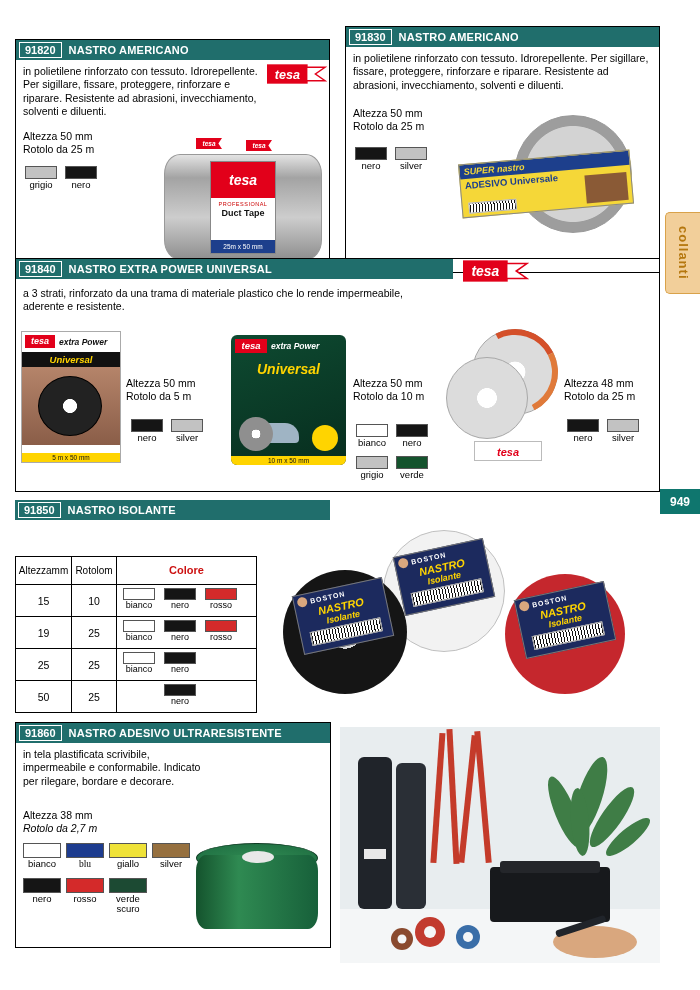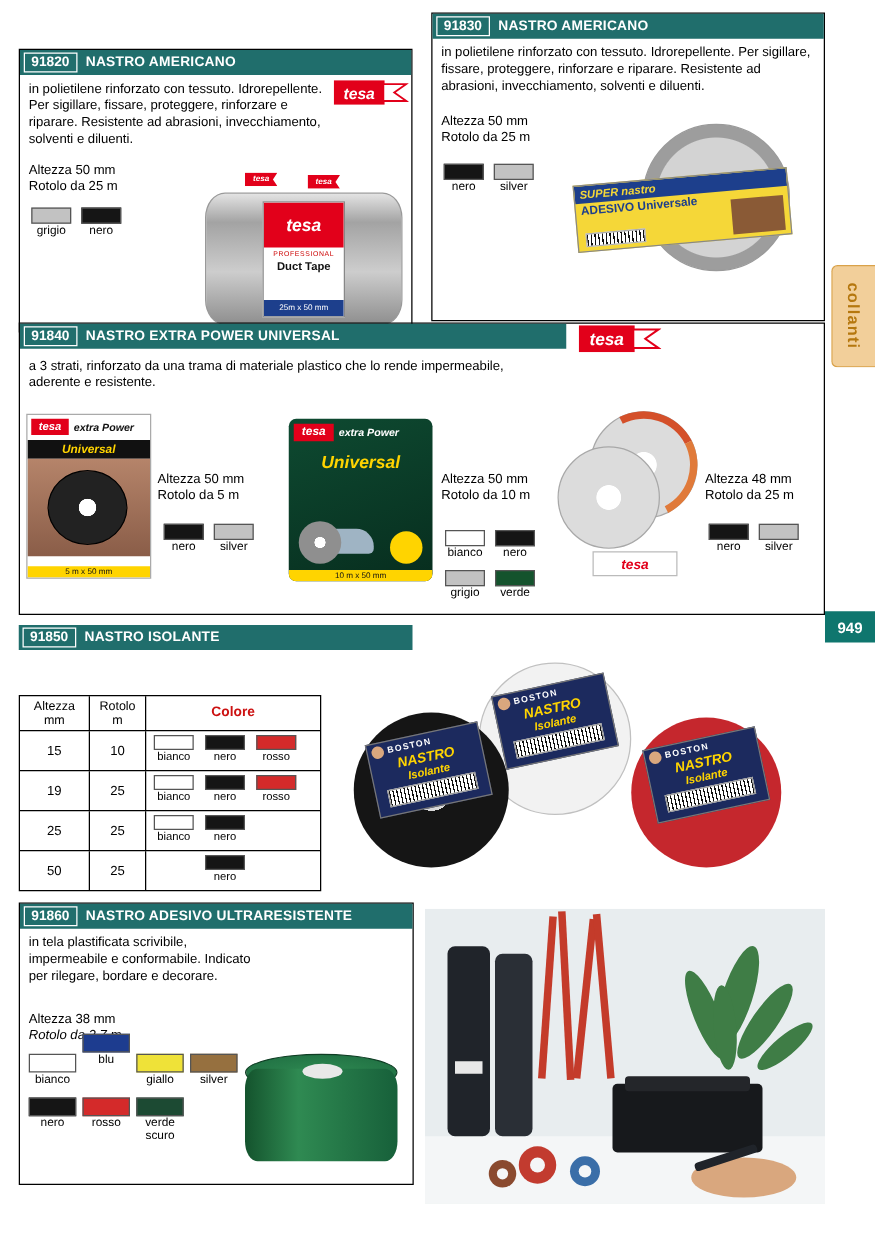--- a/index.html
+++ b/index.html
@@ -52,21 +52,21 @@
   .size-note2{position:absolute;bottom:0;width:100%;text-align:center;font-size:6.5px;color:#111;background:#ffd400;padding:1px 0;}
   .img840c{position:absolute;}
   .roll840c{position:absolute;border-radius:50%;background:radial-gradient(circle,#fff 0 17%,#dcdcdc 18% 100%);border:1px solid #a8a8a8;}
   .arc840{position:absolute;border-radius:50%;border:6px solid transparent;border-top-color:#d4502a;border-right-color:#e07a3a;transform:rotate(18deg);}
   .lbl840c{position:absolute;background:#fff;border:1px solid #bbb;text-align:center;}
   .tesa-red-text{color:#e2001a;font-style:italic;font-weight:700;font-size:11px;line-height:18px;}
   
   .tbl{position:absolute;background:#fff;border:1px solid #000;width:242px;}
   .tr{display:flex;border-top:1px solid #000;min-height:32px;align-items:stretch;}
   .tr.th{border-top:none;min-height:27px;}
-  .td{display:flex;flex-direction:column;align-items:center;justify-content:center;font-size:10.5px;}
+  .td{display:flex;align-items:center;justify-content:center;font-size:10.5px;}
   .c1{width:56px;border-right:1px solid #000;}
   .c2{width:45px;border-right:1px solid #000;}
   .c3{width:139px;}
   .th .td{font-size:10px;line-height:1.1;}
   .th .c3{font-weight:700;font-size:11px;}
   .swcell{flex-direction:row;justify-content:flex-start;align-items:flex-start;gap:5px;padding:3px 4px;}
   .swcell .sw-item{position:static;width:36px;}
   .swcell .sw{width:32px;height:12px;}
   .swcell .sw-lab{font-size:9px;}
   
@@ -124,21 +124,21 @@
             <span class="lbl820-tesa">tesa</span>
           </div>
           <div class="lbl820-line">PROFESSIONAL</div>
           <div class="lbl820-name">Duct Tape</div>
           <div class="lbl820-size">25m x 50 mm</div>
         </div>
       </div>
     </div>
   </section>
 
-  <section class="abs bordered" style="left:345px;top:10px;width:315px;height:247px;">
+  <section class="abs bordered" style="left:345px;top:26px;width:315px;height:247px;">
     <div class="sec-header" style="width: 100%; background-color: rgb(32, 110, 108);">
       <span class="code">91830</span>
       <span class="title">NASTRO AMERICANO</span>
     </div>
     <div class="desc" style="left:7px;top:25px;width:302px;">in polietilene rinforzato con tessuto. Idrorepellente. Per sigillare, fissare, proteggere, rinforzare e riparare. Resistente ad abrasioni, invecchiamento, solventi e diluenti.</div>
     <div class="spec" style="left:7px;top:80px;">Altezza 50 mm</div>
     <div class="spec" style="left:7px;top:93px;">Rotolo da 25 m</div>
     <div class="sw-item" style="left:6px;top:120px;">
       <div class="sw" style="background-color: rgb(21, 21, 21);"></div>
       <div class="sw-lab">nero</div>
@@ -365,21 +365,21 @@
       <span class="title">NASTRO ADESIVO ULTRARESISTENTE</span>
     </div>
     <div class="desc" style="left:7px;top:25px;width:180px;">in tela plastificata scrivibile, impermeabile e conformabile. Indicato per rilegare, bordare e decorare.</div>
     <div class="spec" style="left:7px;top:86px;">Altezza 38 mm</div>
     <div class="spec" style="left:7px;top:99px;font-style:italic;">Rotolo da 2,7 m</div>
 
     <div class="sw-item w42" style="left:4px;top:120px;">
       <div class="sw" style="background-color: rgb(255, 255, 255);"></div>
       <div class="sw-lab">bianco</div>
     </div>
-    <div class="sw-item w42" style="left:47px;top:104px;">
+    <div class="sw-item w42" style="left:47px;top:120px;font-family:Liberation Serif, serif;">
       <div class="sw" style="background-color: rgb(29, 60, 143);"></div>
       <div class="sw-lab">blu</div>
     </div>
     <div class="sw-item w42" style="left:90px;top:120px;">
       <div class="sw" style="background-color: rgb(239, 226, 56);"></div>
       <div class="sw-lab">giallo</div>
     </div>
     <div class="sw-item w42" style="left:133px;top:120px;">
       <div class="sw" style="background-color: rgb(150, 112, 63);"></div>
       <div class="sw-lab">silver</div>

